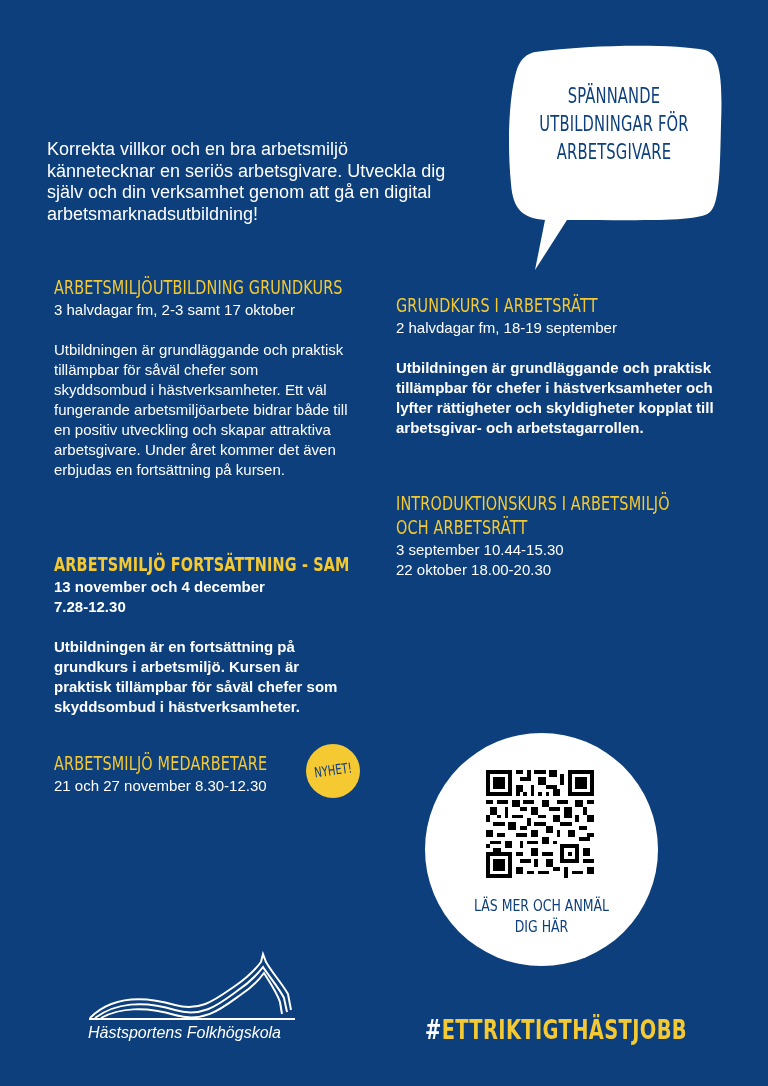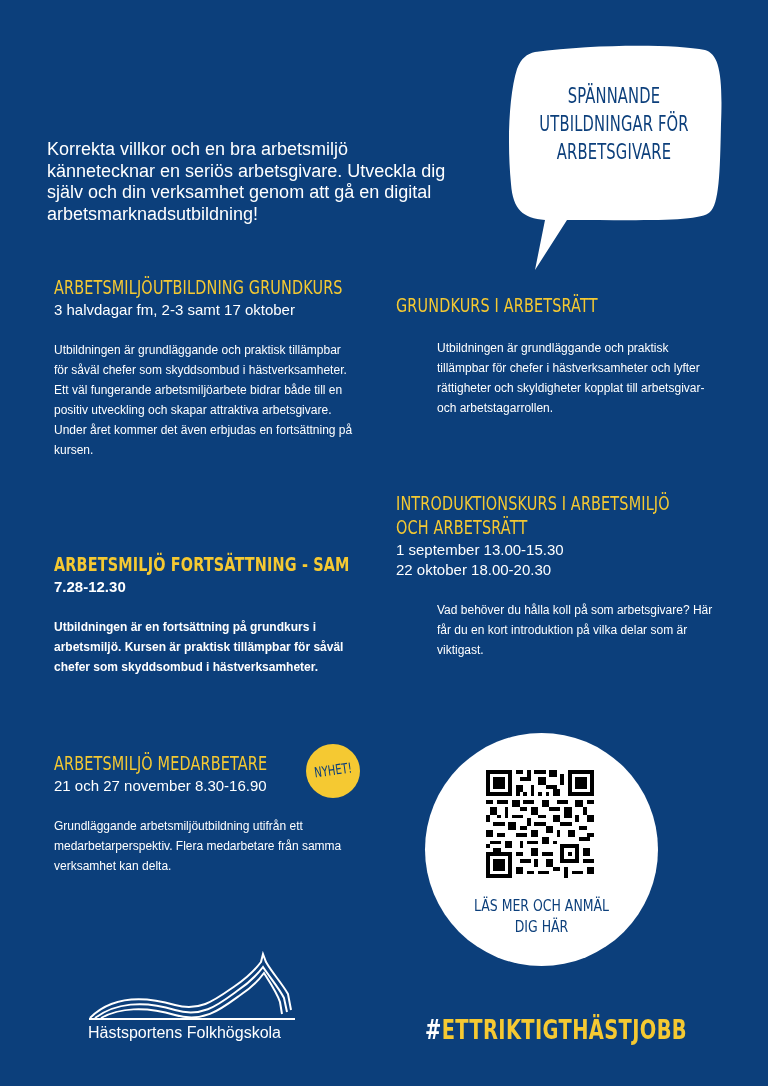--- a/index.html
+++ b/index.html
@@ -4,30 +4,30 @@
 <style>
   html, body { margin:0; padding:0; }
   body { width:768px; height:1086px; background:#0c3f7b; position:relative; overflow:hidden; font-family:"Liberation Sans", sans-serif; color:#fff; }
   .abs { position:absolute; }
   .intro { left:47px; top:139px; width:400px; font-size:18px; line-height:21.5px; }
   .bubble { left:505px; top:44px; width:218px; height:232px; }
   .bubble-text { left:505px; top:82px; width:218px; text-align:center; color:#0c3f7b; font-family:"DejaVu Sans", sans-serif; font-stretch:condensed; font-size:21px; line-height:28px; letter-spacing:0.2px; transform:scaleX(0.78); transform-origin:center top; }
   .h { color:#f5c932; font-family:"DejaVu Sans", sans-serif; font-size:19.5px; line-height:24px; transform:scaleX(0.74); transform-origin:left top; white-space:nowrap; letter-spacing:0.2px; }
   .sub { font-size:15px; line-height:20px; }
   .sub.bold { font-weight:normal; }
-  .body { font-size:12px; line-height:20px; margin-top:20px; }
-  .body.bold { font-weight:normal;margin-left:41px; }
+  .body { font-size:15px; line-height:20px; margin-top:20px; }
+  .body.bold { font-weight:bold; }
   .course { position:absolute; }
   .nyhet { left:306px; top:744px; width:54px; height:54px; border-radius:50%; background:#f5c932; }
   .nyhet-text { left:306px; top:762px; width:54px; text-align:center; color:#0c3f7b; font-family:"DejaVu Sans", sans-serif; font-size:14px; transform:rotate(-8deg) scaleX(0.72); }
   .qr-circle { left:425px; top:733px; width:233px; height:233px; border-radius:50%; background:#fff; }
   .qr { left:486px; top:770px; width:108px; height:108px; }
   .qr-label { left:425px; top:895px; width:233px; text-align:center; color:#0c3f7b; font-family:"DejaVu Sans", sans-serif; font-size:16px; line-height:21px; transform:scaleX(0.78); transform-origin:center top; }
   .logo { left:85px; top:950px; width:225px; height:100px; }
-  .logo-text { left:88px; top:1024px; font-size:16px; }
+  .logo-text { left:88px; top:1024px; font-style:italic; font-size:16px; }
   .hashtag { left:425px; top:1014px; font-family:"DejaVu Sans", sans-serif; font-weight:bold; font-size:27px; color:#f5c932; transform:scaleX(0.72); transform-origin:left top; white-space:nowrap; letter-spacing:0.5px; }
   .hashtag .hash { color:#fff; }
 </style>
 </head>
 <body>
 
 <svg class="abs bubble" viewBox="0 0 218 232">
   <path d="M30 8 C90 0 170 0 200 6 C214 10 218 30 216 80 C215 130 214 160 205 168 C195 178 140 176 62 176 L30 226 L40 176 C18 174 8 166 6 140 C2 100 4 50 12 25 C16 14 22 10 30 8 Z" fill="#ffffff"></path>
 </svg>
 <div class="abs bubble-text">
@@ -39,43 +39,43 @@
 <div class="abs intro">Korrekta villkor och en bra arbetsmiljö kännetecknar en seriös arbetsgivare. Utveckla dig själv och din verksamhet genom att gå en digital arbetsmarknadsutbildning!</div>
 
 <div class="course" style="left:54px; top:276px; width:300px;">
   <div class="h">ARBETSMILJÖUTBILDNING GRUNDKURS</div>
   <div class="sub bold">3 halvdagar fm, 2-3 samt 17 oktober</div>
   <div class="body">Utbildningen är grundläggande och praktisk tillämpbar för såväl chefer som skyddsombud i hästverksamheter. Ett väl fungerande arbetsmiljöarbete bidrar både till en positiv utveckling och skapar attraktiva arbetsgivare. Under året kommer det även erbjudas en fortsättning på kursen.</div>
 </div>
 
 <div class="course" style="left:54px; top:553px; width:300px;font-weight:bold;">
   <div class="h">ARBETSMILJÖ FORTSÄTTNING - SAM</div>
+  <div class="sub">13 november och 4 december</div>
   <div class="sub">7.28-12.30</div>
   <div class="body">Utbildningen är en fortsättning på grundkurs i arbetsmiljö. Kursen är praktisk tillämpbar för såväl chefer som skyddsombud i hästverksamheter.</div>
 </div>
 
 <div class="course" style="left:54px; top:752px; width:290px;">
   <div class="h">ARBETSMILJÖ MEDARBETARE</div>
-  <div class="sub">21 och 27 november 8.30-16.90</div>
-  <div class="body">Grundläggande arbetsmiljöutbildning utifrån ett medarbetarperspektiv. Flera medarbetare från samma verksamhet kan delta.</div>
+  <div class="sub">21 och 27 november 8.30-12.30</div>
 </div>
 <div class="abs nyhet"></div>
 <div class="abs nyhet-text">NYHET!</div>
 
 <div class="course" style="left:396px; top:294px; width:320px;">
   <div class="h">GRUNDKURS I ARBETSRÄTT</div>
+  <div class="sub bold">2 halvdagar fm, 18-19 september</div>
   <div class="body bold">Utbildningen är grundläggande och praktisk tillämpbar för chefer i hästverksamheter och lyfter rättigheter och skyldigheter kopplat till arbetsgivar- och arbetstagarrollen.</div>
 </div>
 
 <div class="course" style="left:396px; top:492px; width:320px;">
   <div class="h">INTRODUKTIONSKURS I ARBETSMILJÖ</div>
   <div class="h">OCH ARBETSRÄTT</div>
-  <div class="sub">1 september 13.00-15.30</div>
+  <div class="sub">3 september 10.44-15.30</div>
   <div class="sub">22 oktober 18.00-20.30</div>
-  <div class="body bold">Vad behöver du hålla koll på som arbetsgivare? Här får du en kort introduktion på vilka delar som är viktigast.</div>
 </div>
 
 <div class="abs qr-circle"></div>
 <svg class="abs qr" viewBox="0 0 29 29" shape-rendering="crispEdges">
   <rect width="29" height="29" fill="#fff"></rect>
   <g fill="#000">
 
     <path d="M0 0h7v7h-7zM1 1v5h5v-5zM2 2h3v3h-3z" fill-rule="evenodd"></path>
     <path d="M22 0h7v7h-7zM23 1v5h5v-5zM24 2h3v3h-3z" fill-rule="evenodd"></path>
     <path d="M0 22h7v7h-7zM1 23v5h5v-5zM2 24h3v3h-3z" fill-rule="evenodd"></path>

